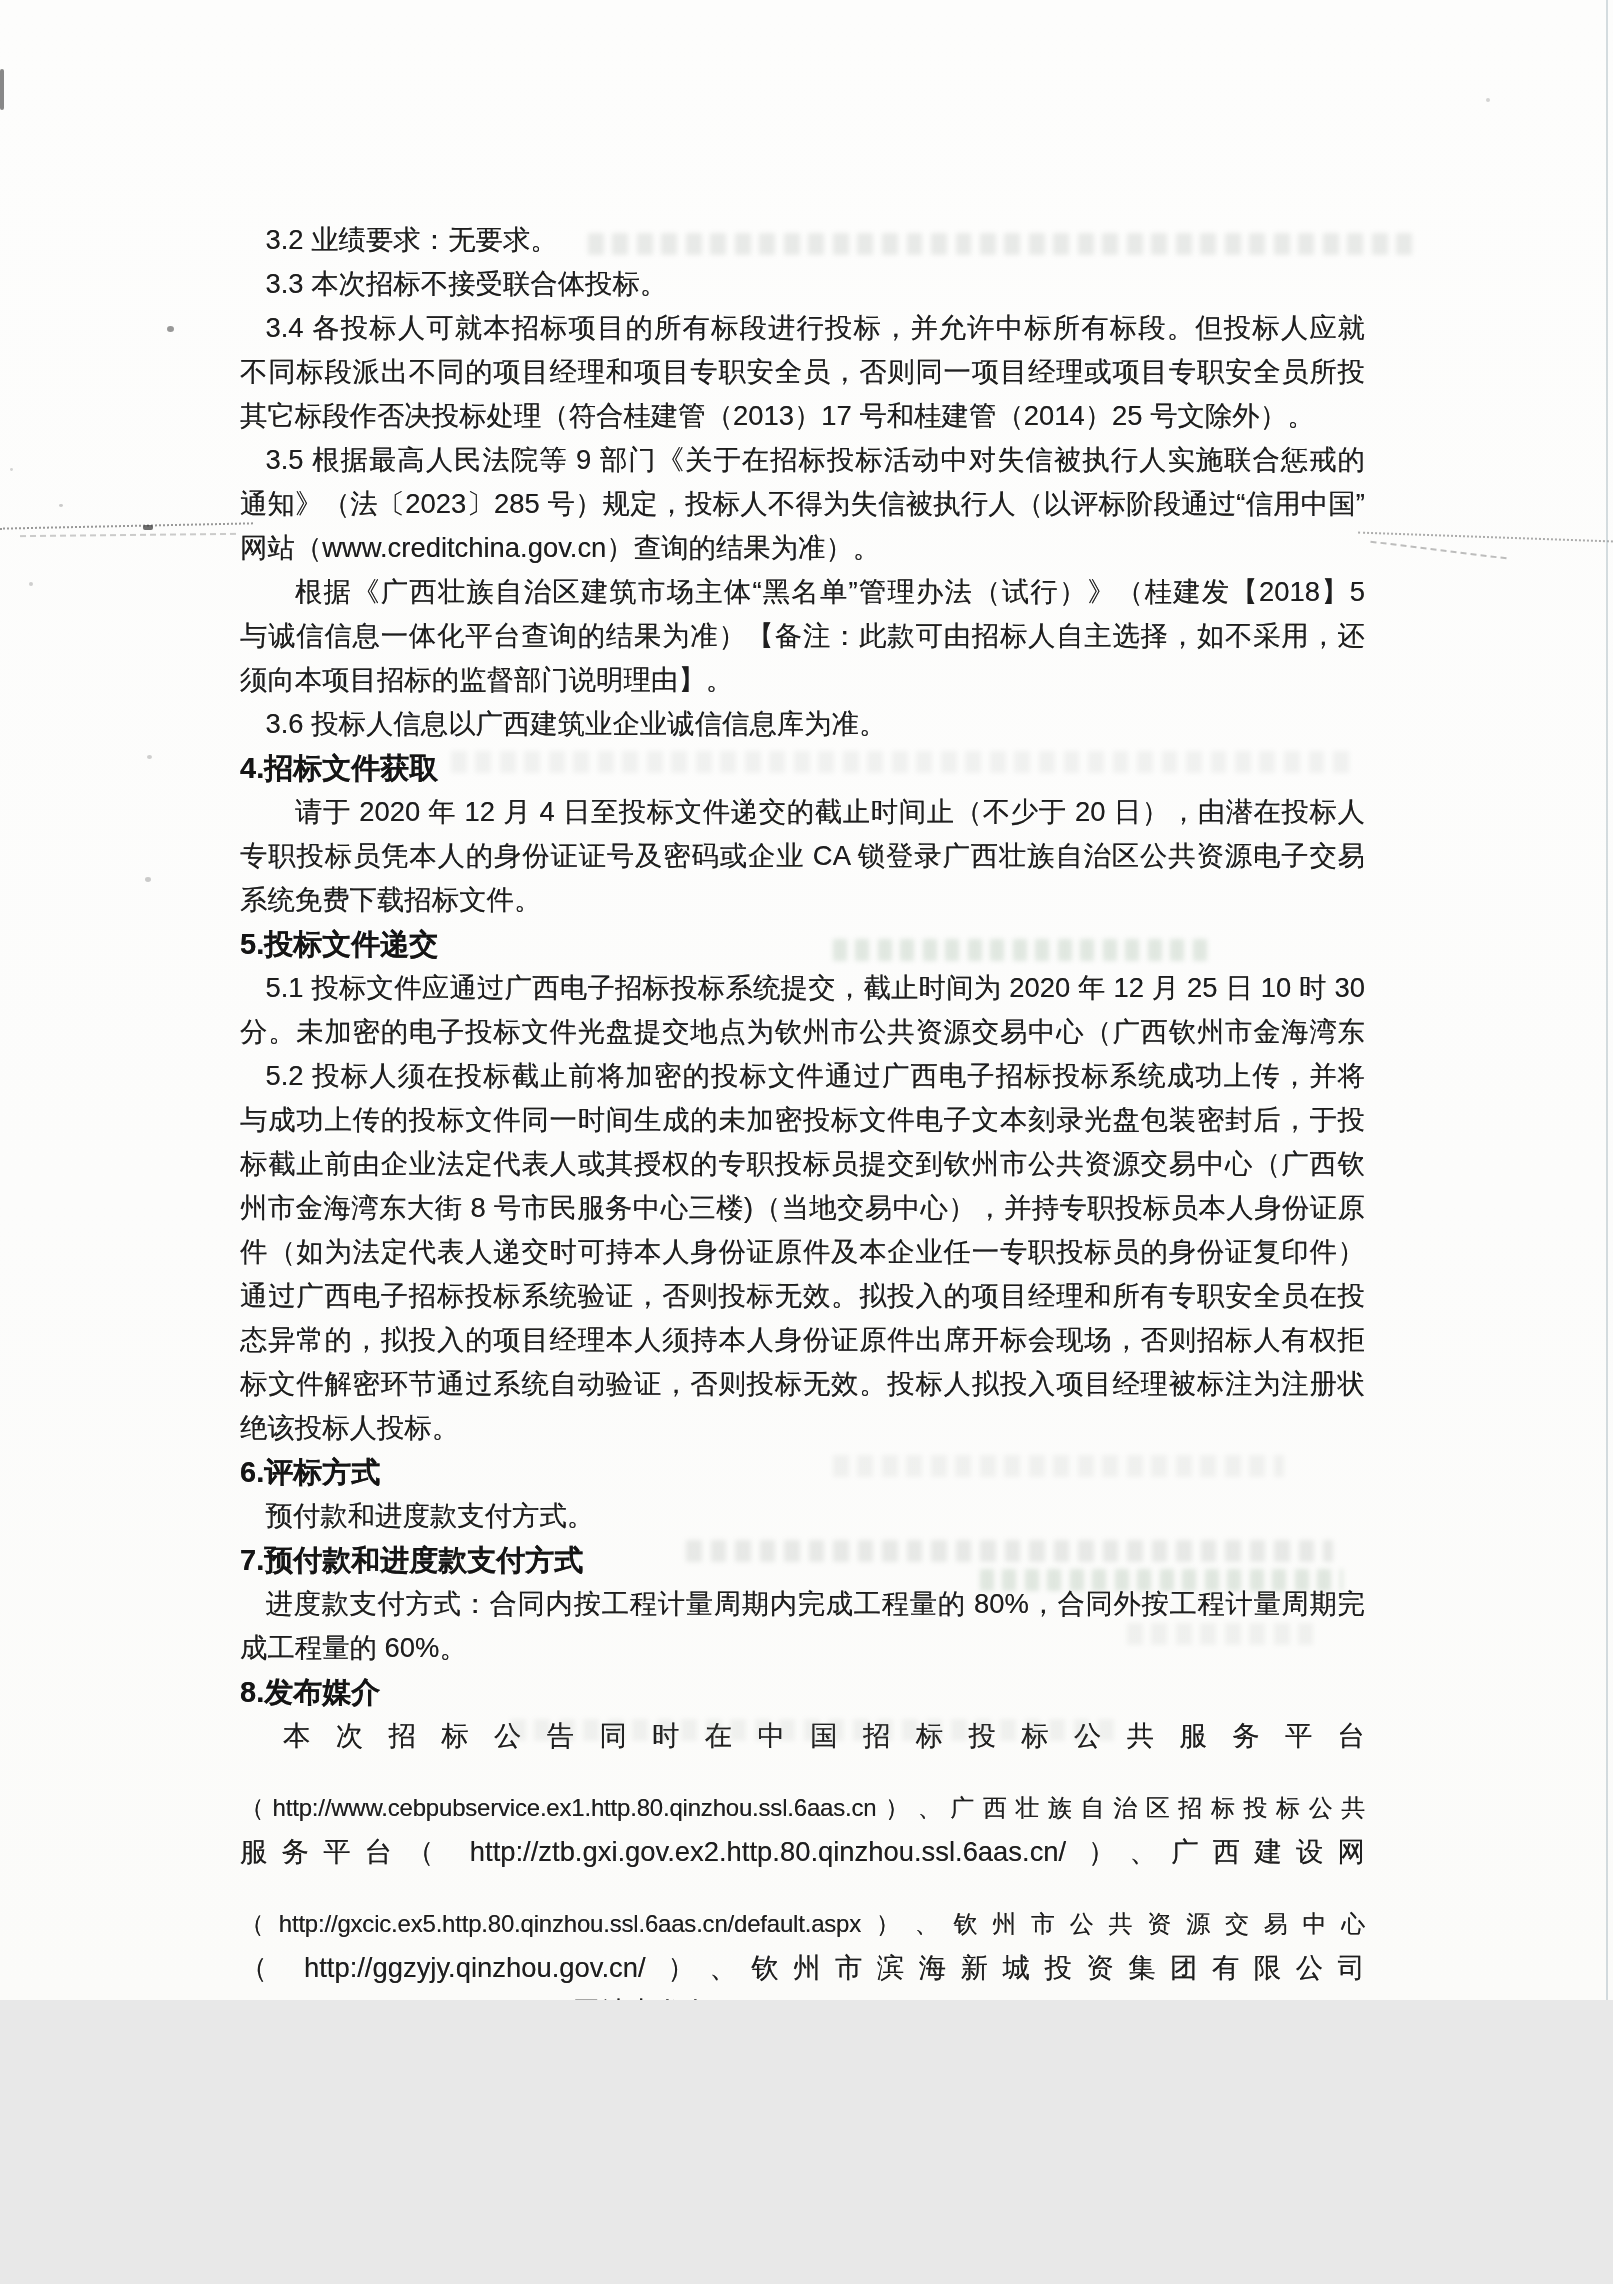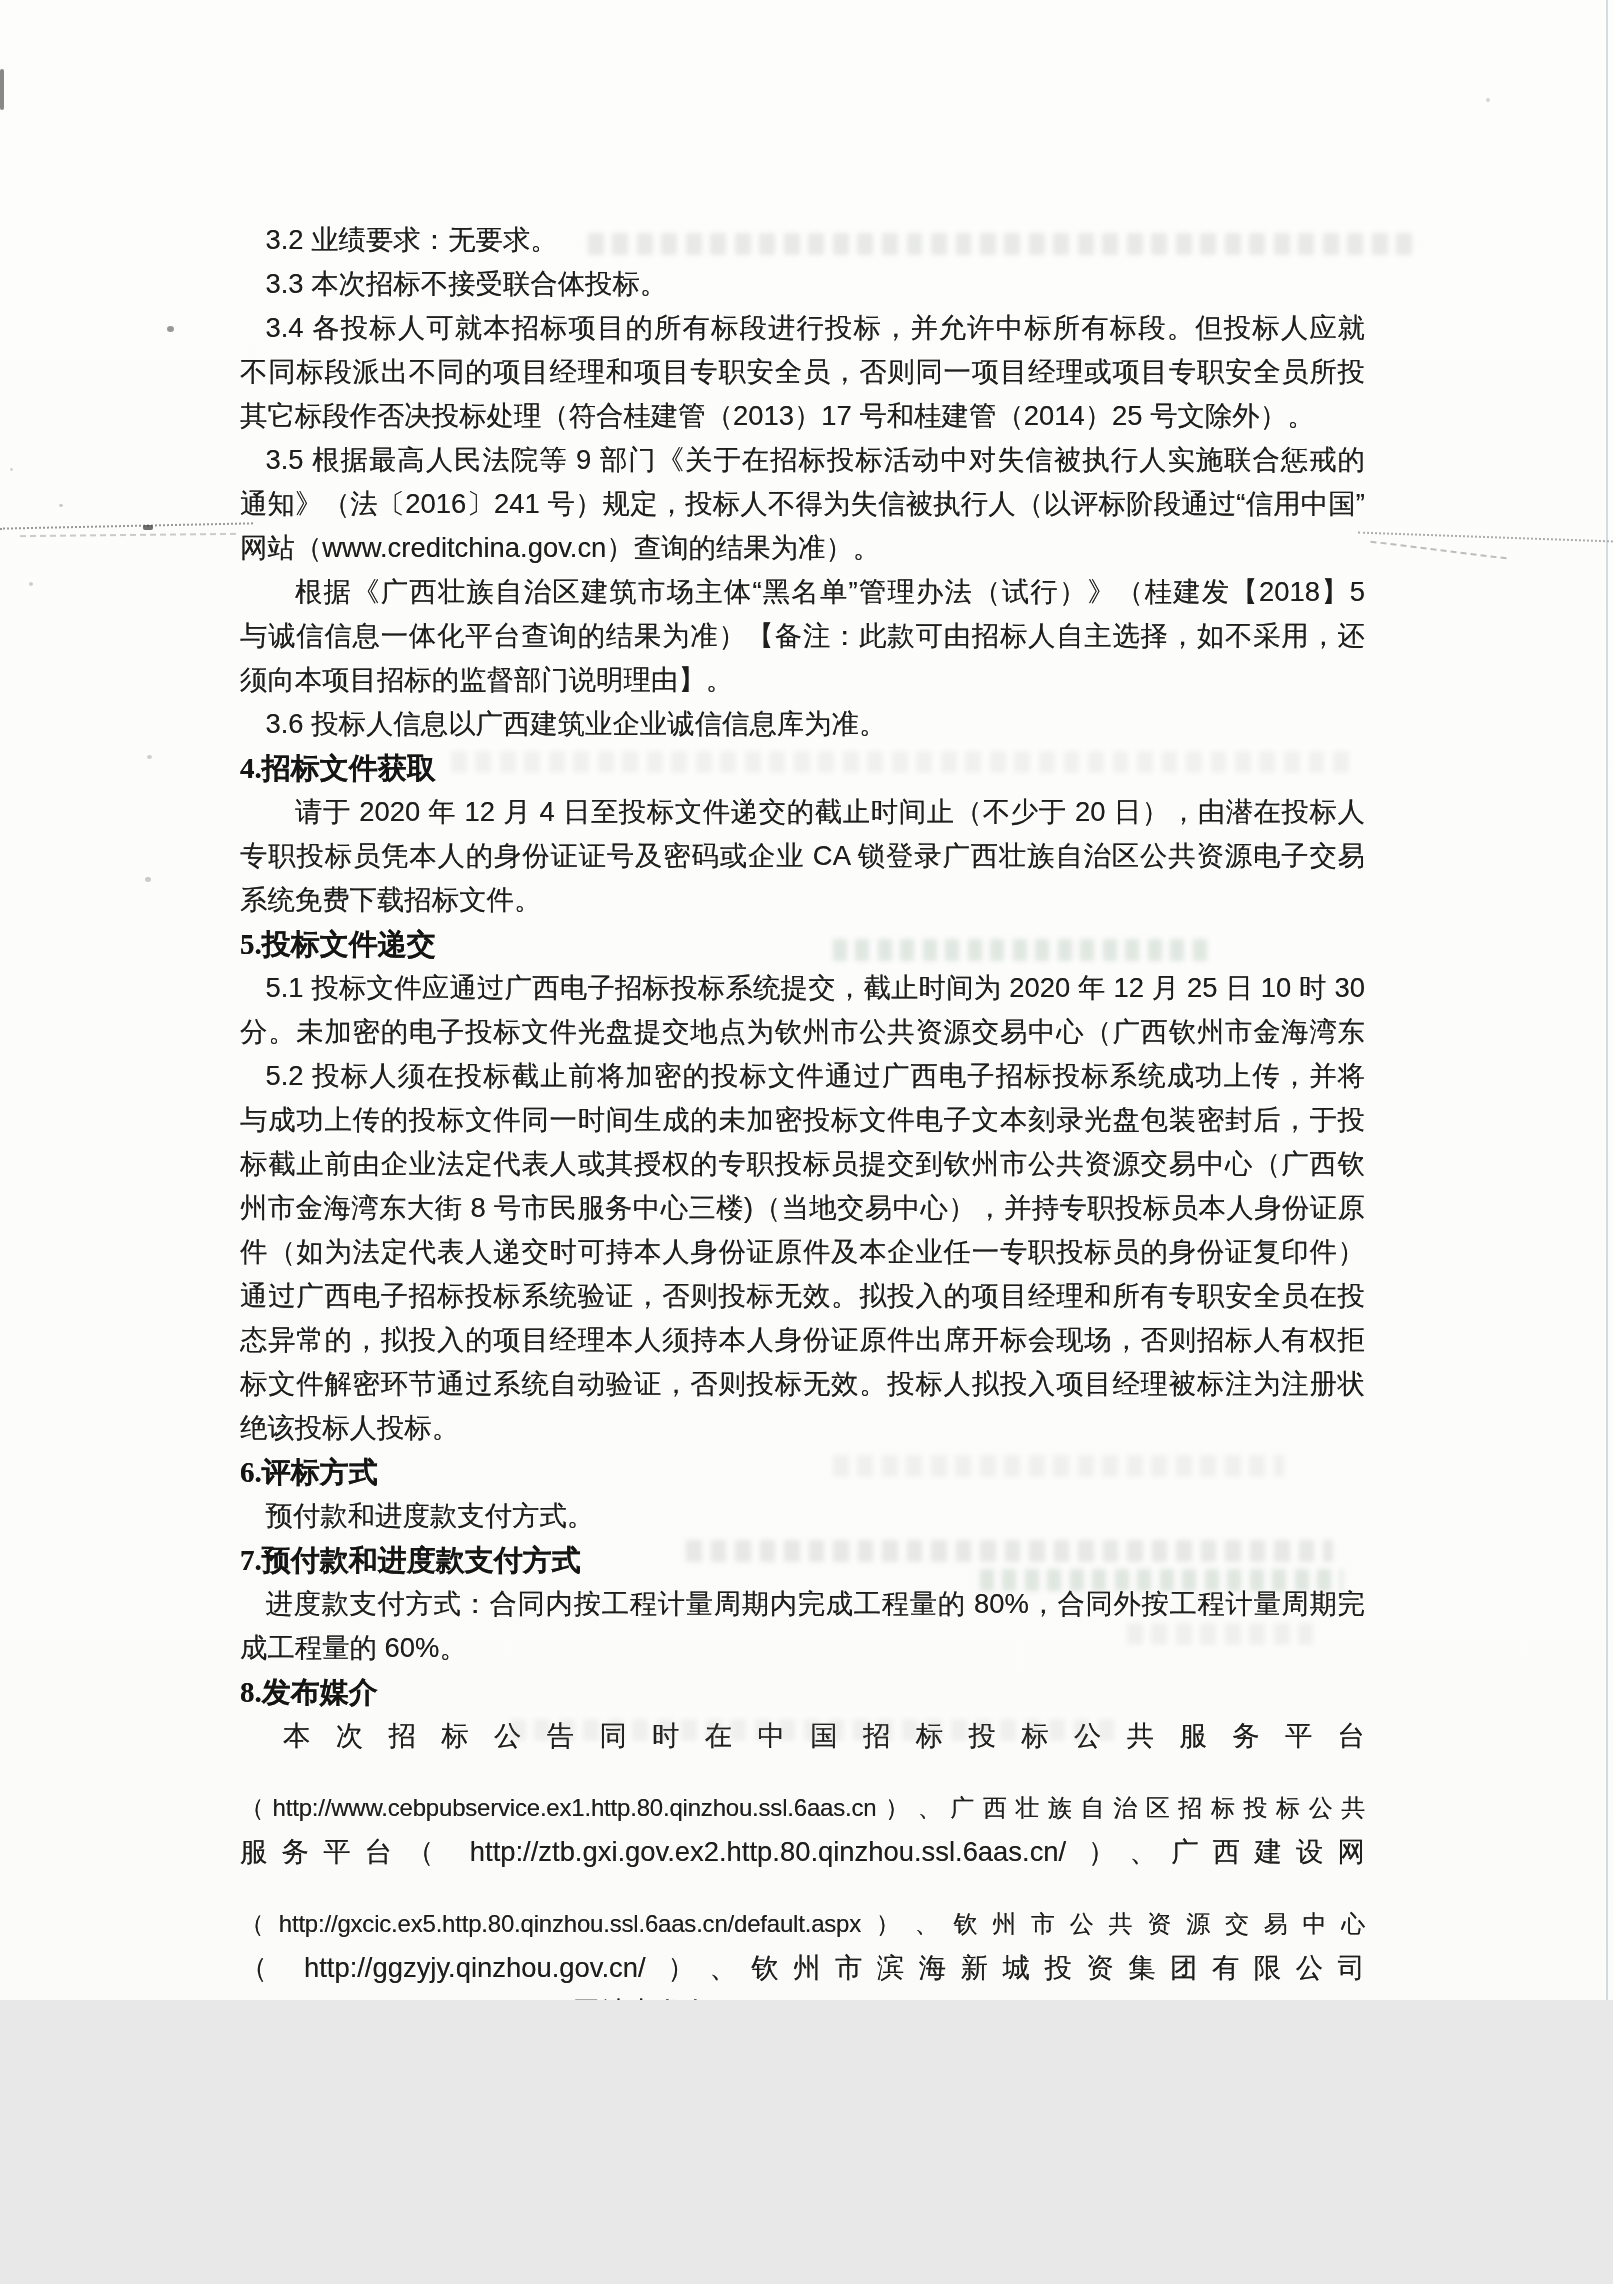--- a/index.html
+++ b/index.html
@@ -27,21 +27,20 @@
   }
   .line.j{ text-align-last:justify; }
   .line.item{ padding-left:25.5px; }
   .line.para{ padding-left:55px; }
   .line.dist{ padding-left:43px; }
   .line.heading{
     font-weight:bold;
     font-size:29px;
     color:#151515;
     text-shadow:0 0 0.6px rgba(0,0,0,.7);
-    font-family:Liberation Serif, serif;
   }
   .line.tight{ font-size:24px; letter-spacing:-0.2px;margin-top:28px; }
 
   
   .ghost{
     position:absolute;
     height:21.6px;
     filter:blur(2.5px);
     opacity:.55;
     background:repeating-linear-gradient(90deg,
@@ -62,21 +61,21 @@
 
 <div class="page">
 
   <div class="textblock" id="text-block">
       <div class="line item">3.2 业绩要求：无要求。</div>
       <div class="line item">3.3 本次招标不接受联合体投标。</div>
       <div class="line item j">3.4 各投标人可就本招标项目的所有标段进行投标，并允许中标所有标段。但投标人应就</div>
       <div class="line cont j">不同标段派出不同的项目经理和项目专职安全员，否则同一项目经理或项目专职安全员所投</div>
       <div class="line cont">其它标段作否决投标处理（符合桂建管（2013）17 号和桂建管（2014）25 号文除外）。</div>
       <div class="line item j">3.5 根据最高人民法院等 9 部门《关于在招标投标活动中对失信被执行人实施联合惩戒的</div>
-      <div class="line cont j">通知》（法〔2016〕241 号）规定，投标人不得为失信被执行人（以评标阶段通过“信用中国”</div>
+      <div class="line cont j">通知》（法〔2023〕285 号）规定，投标人不得为失信被执行人（以评标阶段通过“信用中国”</div>
       <div class="line cont">网站（www.creditchina.gov.cn）查询的结果为准）。</div>
       <div class="line para j">根据《广西壮族自治区建筑市场主体“黑名单”管理办法（试行）》（桂建发【2018】5 号）</div>
       <div class="line cont j">与诚信信息一体化平台查询的结果为准）【备注：此款可由招标人自主选择，如不采用，还</div>
       <div class="line cont">须向本项目招标的监督部门说明理由】。</div>
       <div class="line item">3.6 投标人信息以广西建筑业企业诚信信息库为准。</div>
       <div class="line heading">4.招标文件获取</div>
       <div class="line para j">请于 2020 年 12 月 4 日至投标文件递交的截止时间止（不少于 20 日），由潜在投标人的</div>
       <div class="line cont j">专职投标员凭本人的身份证证号及密码或企业 CA 锁登录广西壮族自治区公共资源电子交易</div>
       <div class="line cont">系统免费下载招标文件。</div>
       <div class="line heading">5.投标文件递交</div>

